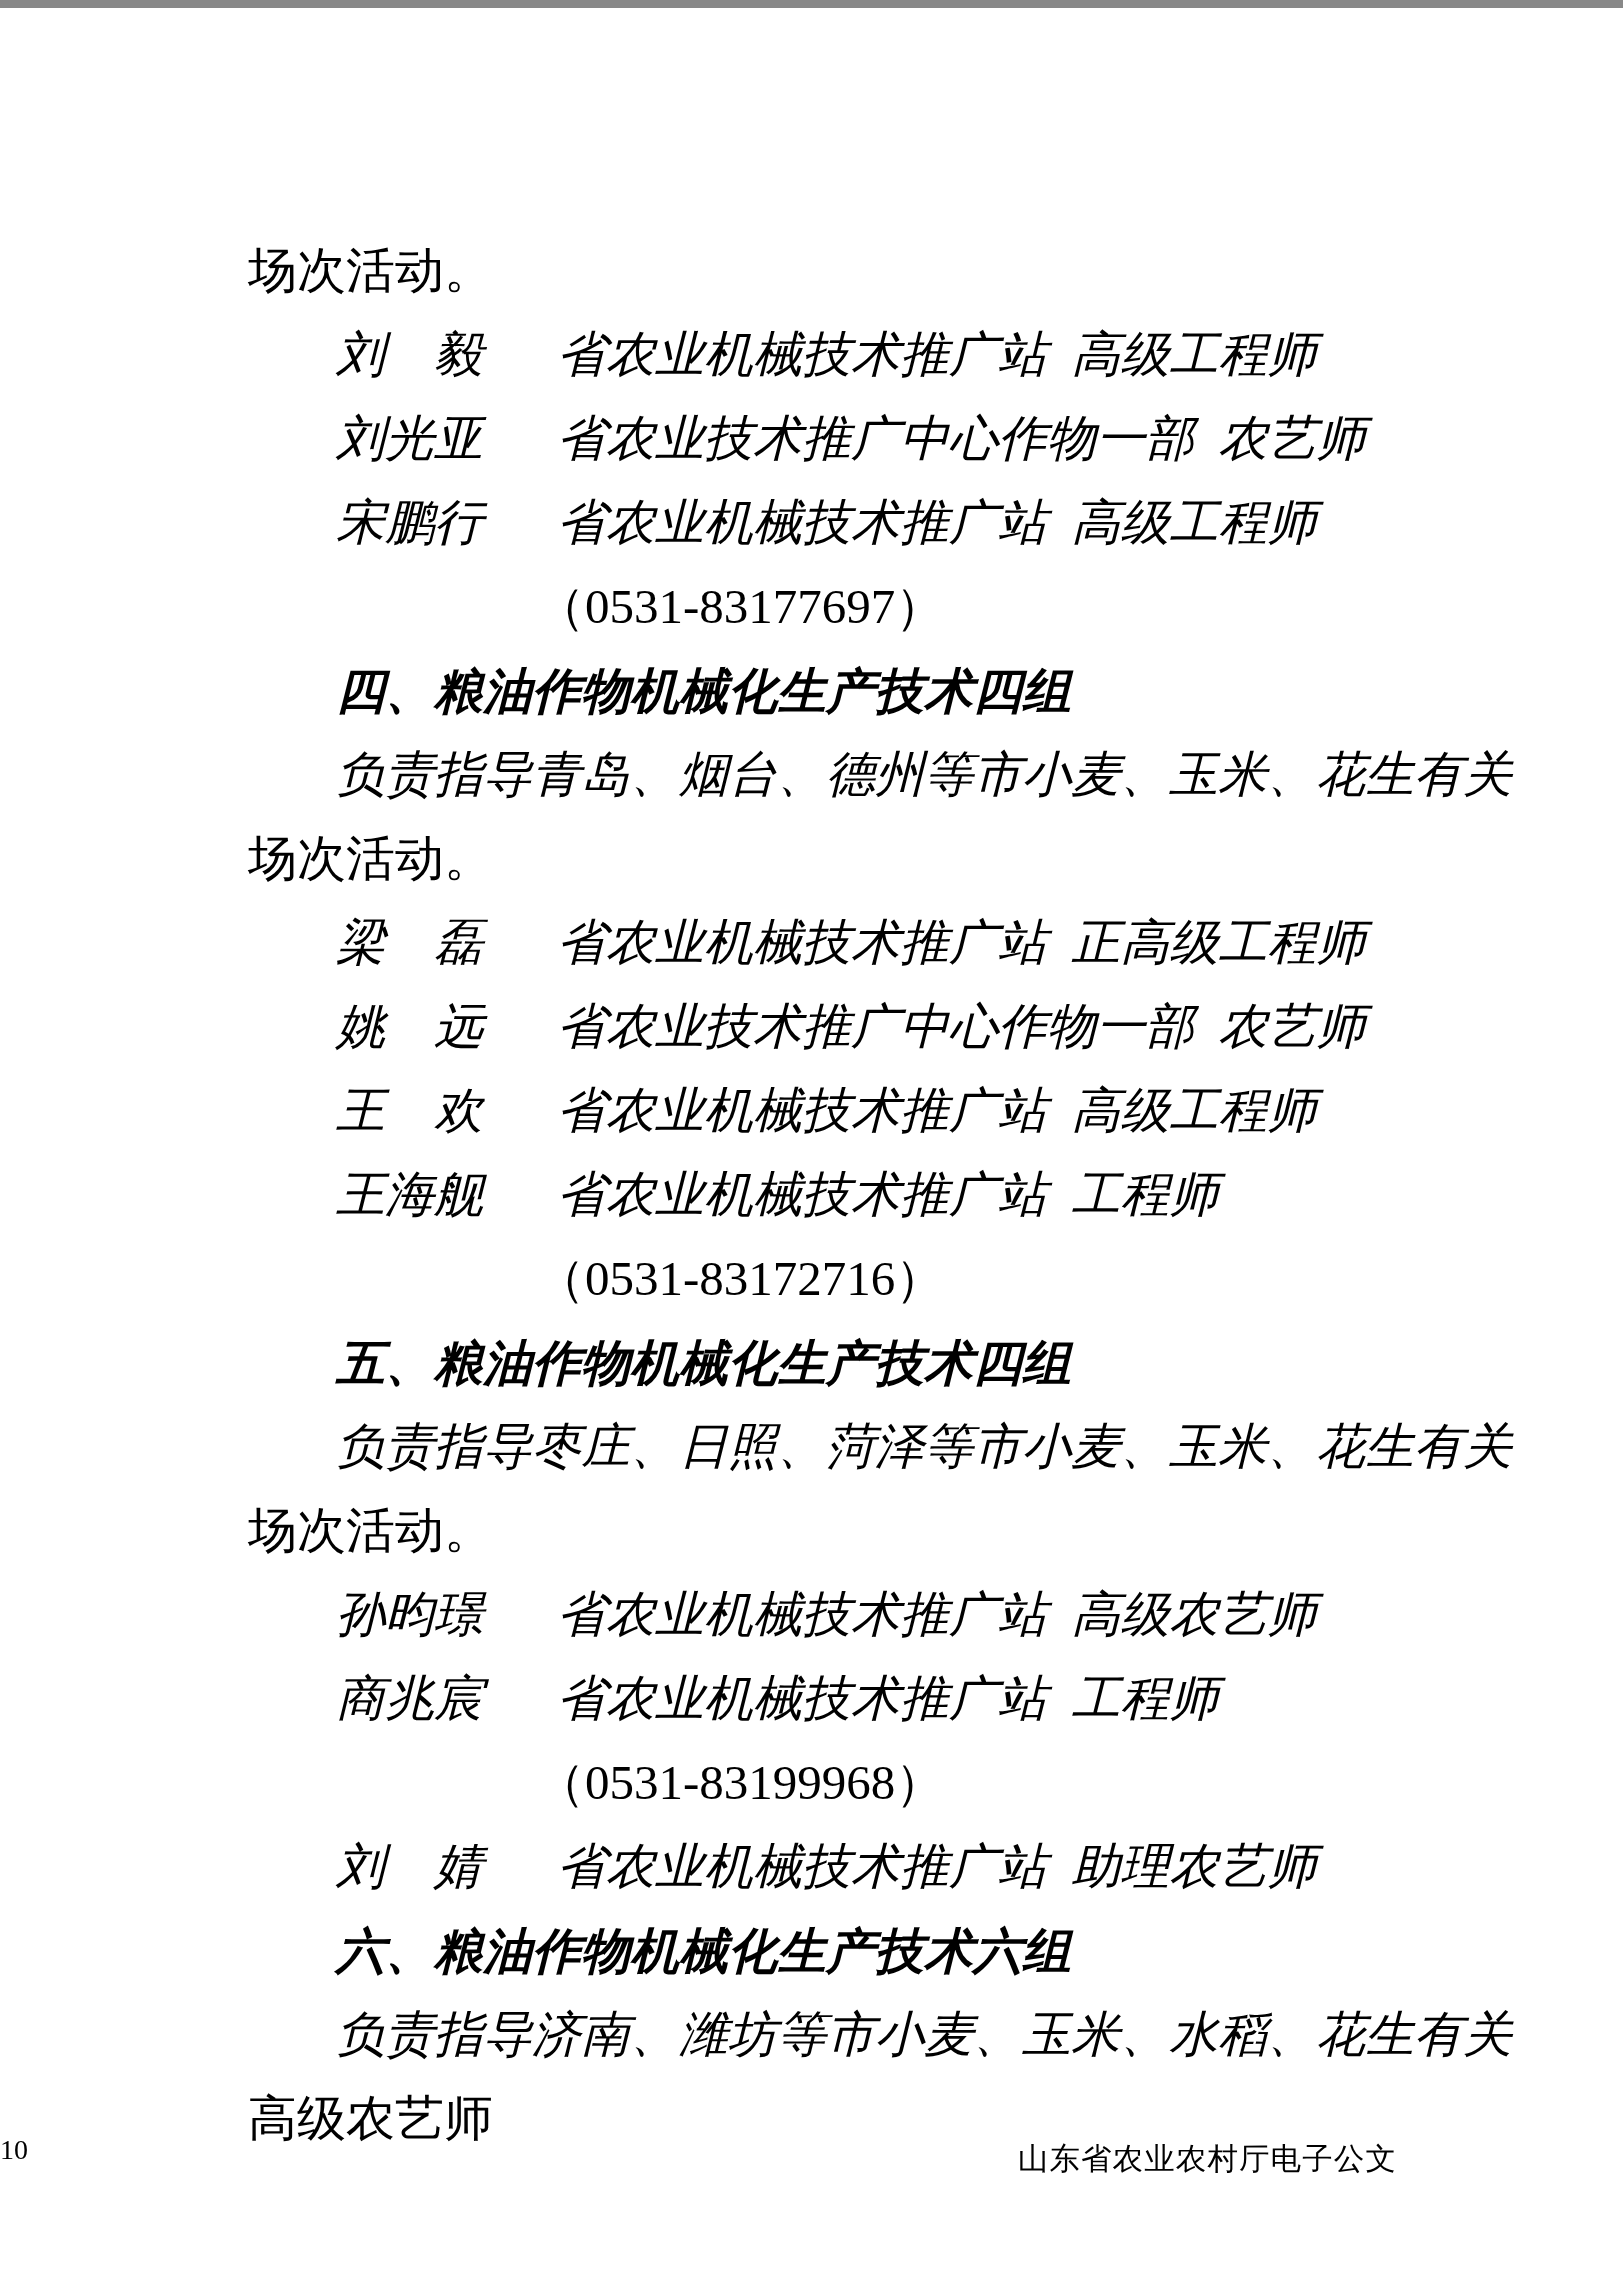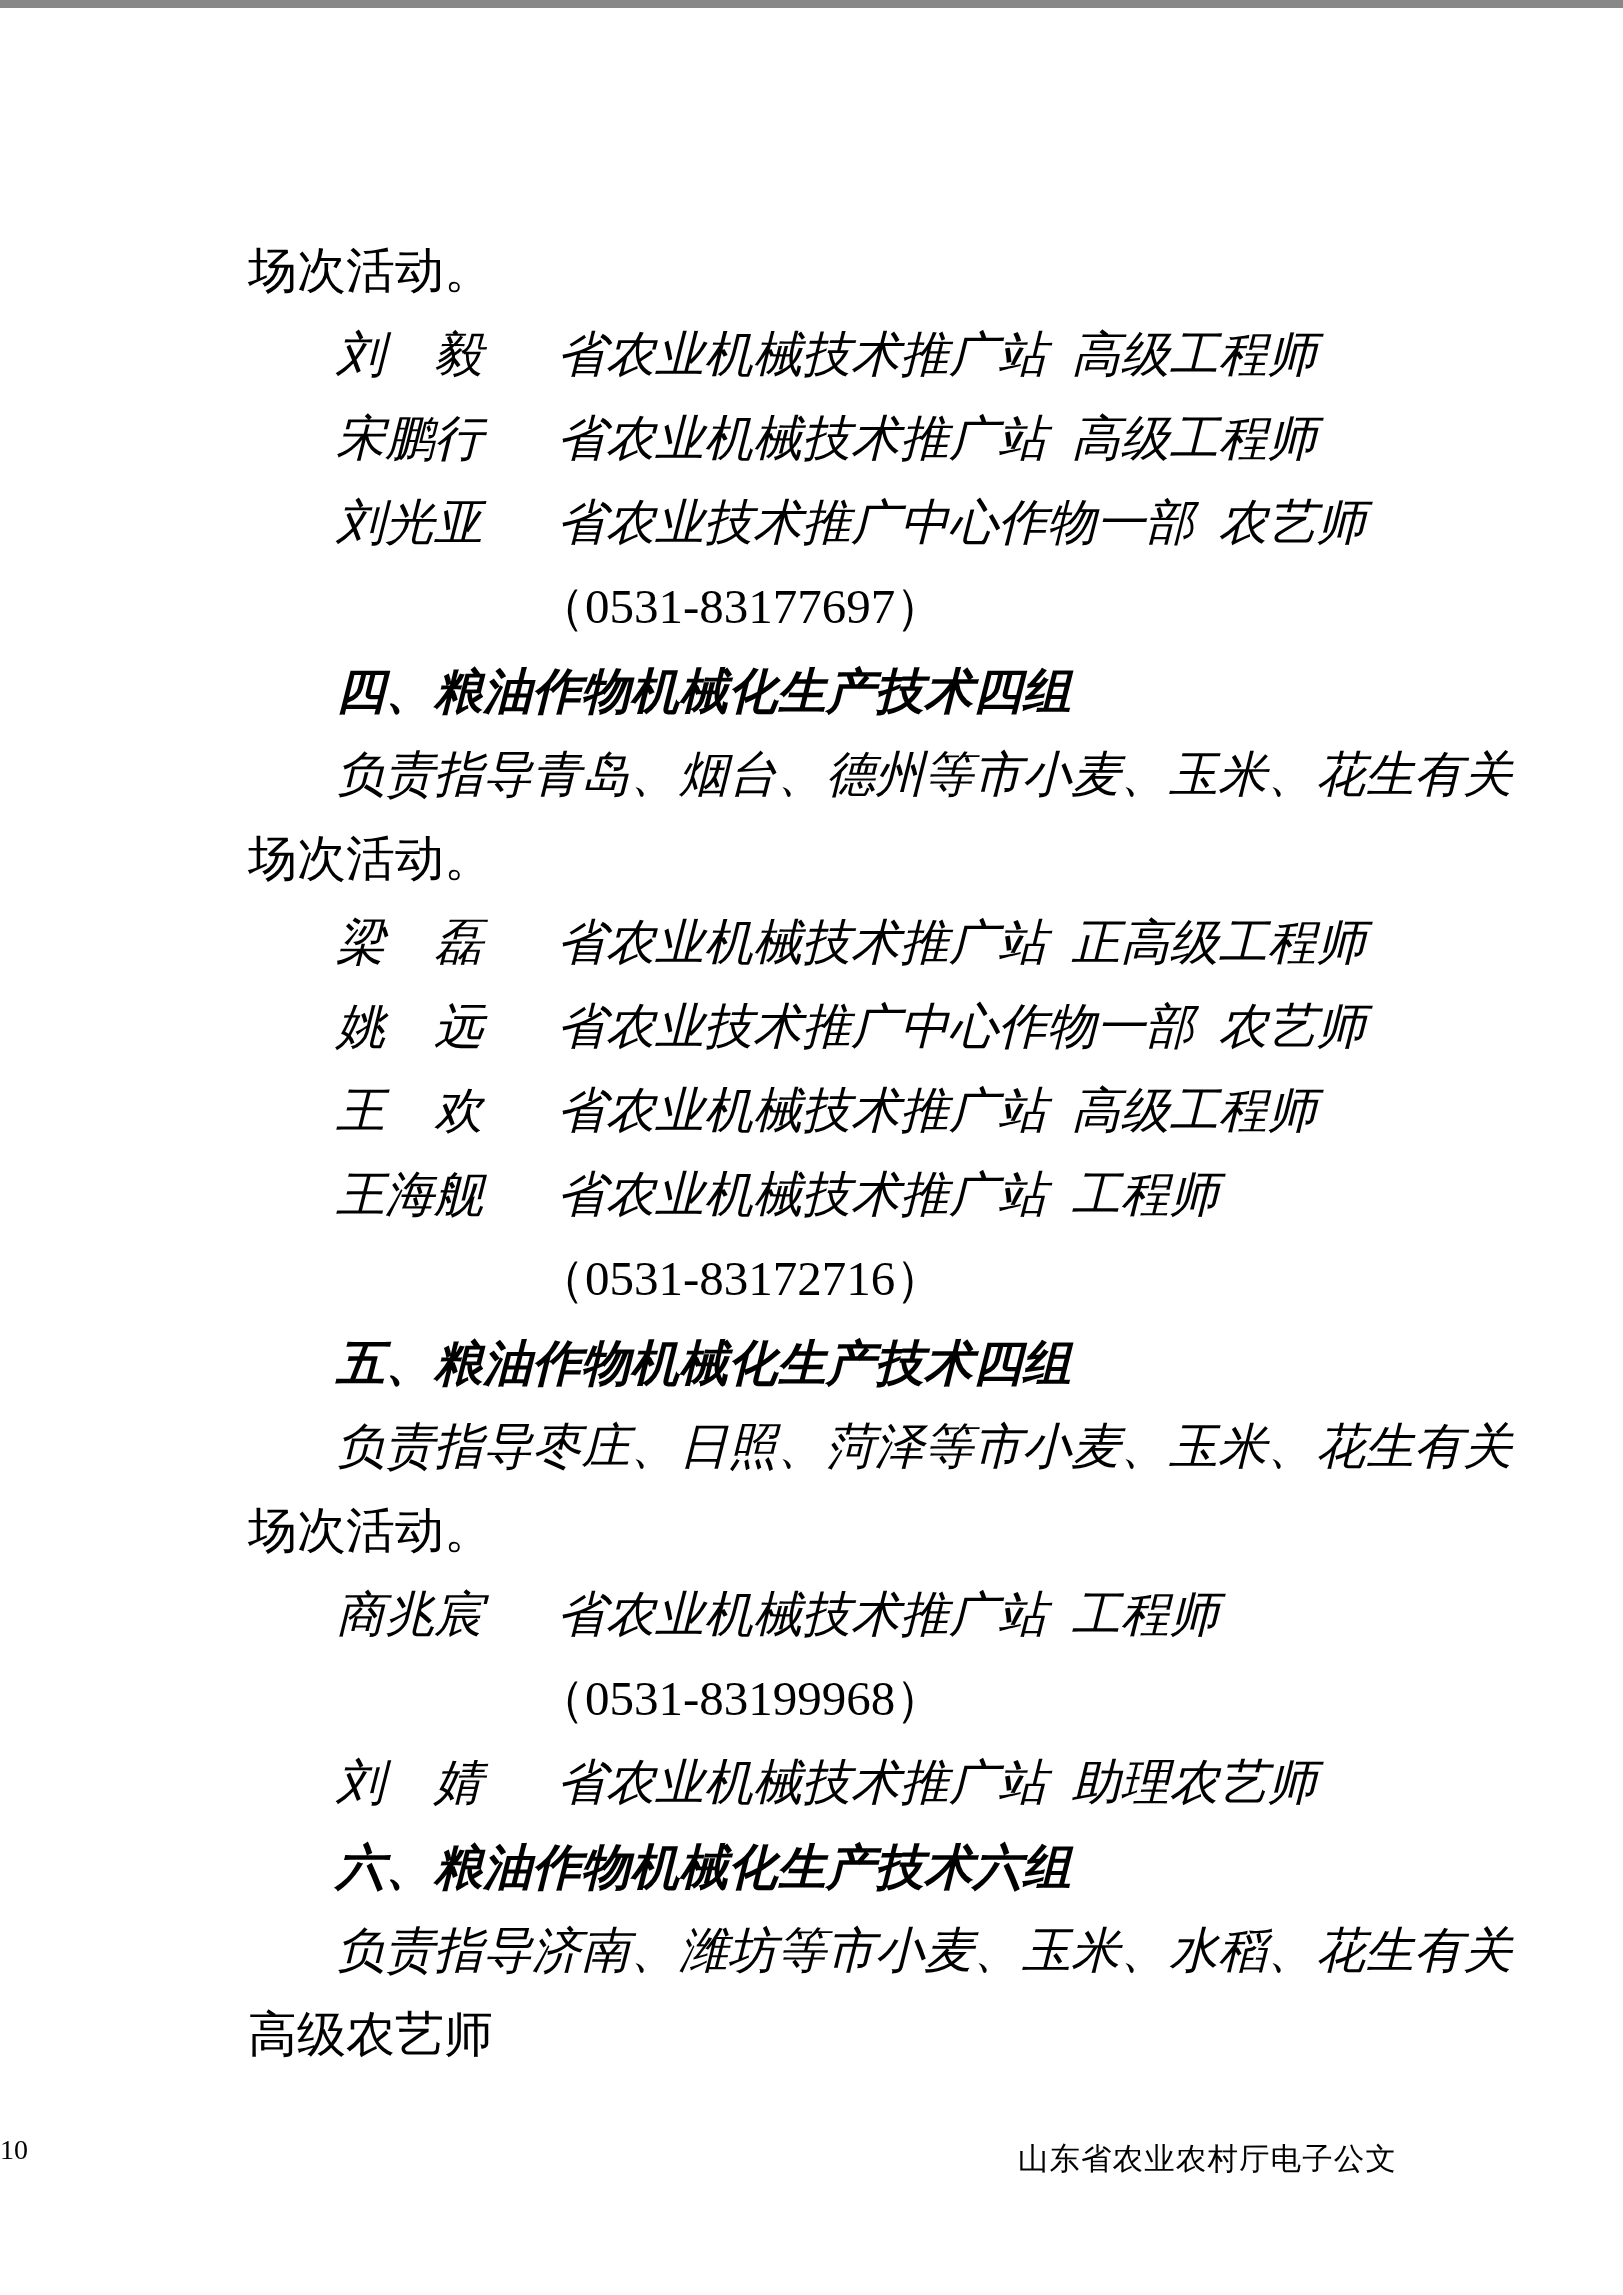--- a/index.html
+++ b/index.html
@@ -52,24 +52,24 @@
 
 <div class="page">
   <div class="content">
 
     <div class="line">场次活动。</div>
 
     <div class="line indent">
       <span class="name">刘毅</span><span class="org">省农业机械技术推广站</span><span class="title">高级工程师</span>
     </div>
     <div class="line indent">
-      <span class="name">宋鹏行</span><span class="org">省农业机械技术推广站</span><span class="title">高级工程师</span>
+      <span class="name">刘光亚</span><span class="org">省农业技术推广中心作物一部</span><span class="title">农艺师</span>
     </div>
     <div class="line indent">
-      <span class="name">刘光亚</span><span class="org">省农业技术推广中心作物一部</span><span class="title">农艺师</span>
+      <span class="name">宋鹏行</span><span class="org">省农业机械技术推广站</span><span class="title">高级工程师</span>
     </div>
     <div class="line phone">（0531-83177697）</div>
 
     <div class="line indent heading">四、粮油作物机械化生产技术四组</div>
     <div class="line indent justify">负责指导青岛、烟台、德州等市小麦、玉米、花生有关</div>
     <div class="line">场次活动。</div>
     <div class="line indent">
       <span class="name">梁磊</span><span class="org">省农业机械技术推广站</span><span class="title">正高级工程师</span>
     </div>
     <div class="line indent">
@@ -80,20 +80,23 @@
     </div>
     <div class="line indent">
       <span class="name">王海舰</span><span class="org">省农业机械技术推广站</span><span class="title">工程师</span>
     </div>
     <div class="line phone">（0531-83172716）</div>
 
     <div class="line indent heading">五、粮油作物机械化生产技术四组</div>
     <div class="line indent justify">负责指导枣庄、日照、菏泽等市小麦、玉米、花生有关</div>
     <div class="line">场次活动。</div>
     <div class="line indent">
+      <span class="name">孙昀璟</span><span class="org">省农业机械技术推广站</span><span class="title">高级农艺师</span>
+    </div>
+    <div class="line indent">
       <span class="name">商兆宸</span><span class="org">省农业机械技术推广站</span><span class="title">工程师</span>
     </div>
     <div class="line phone">（0531-83199968）</div>
     <div class="line indent">
       <span class="name">刘婧</span><span class="org">省农业机械技术推广站</span><span class="title">助理农艺师</span>
     </div>
 
     <div class="line indent heading">六、粮油作物机械化生产技术六组</div>
     <div class="line indent justify">负责指导济南、潍坊等市小麦、玉米、水稻、花生有关</div>
     <div class="line">高级农艺师</div>

